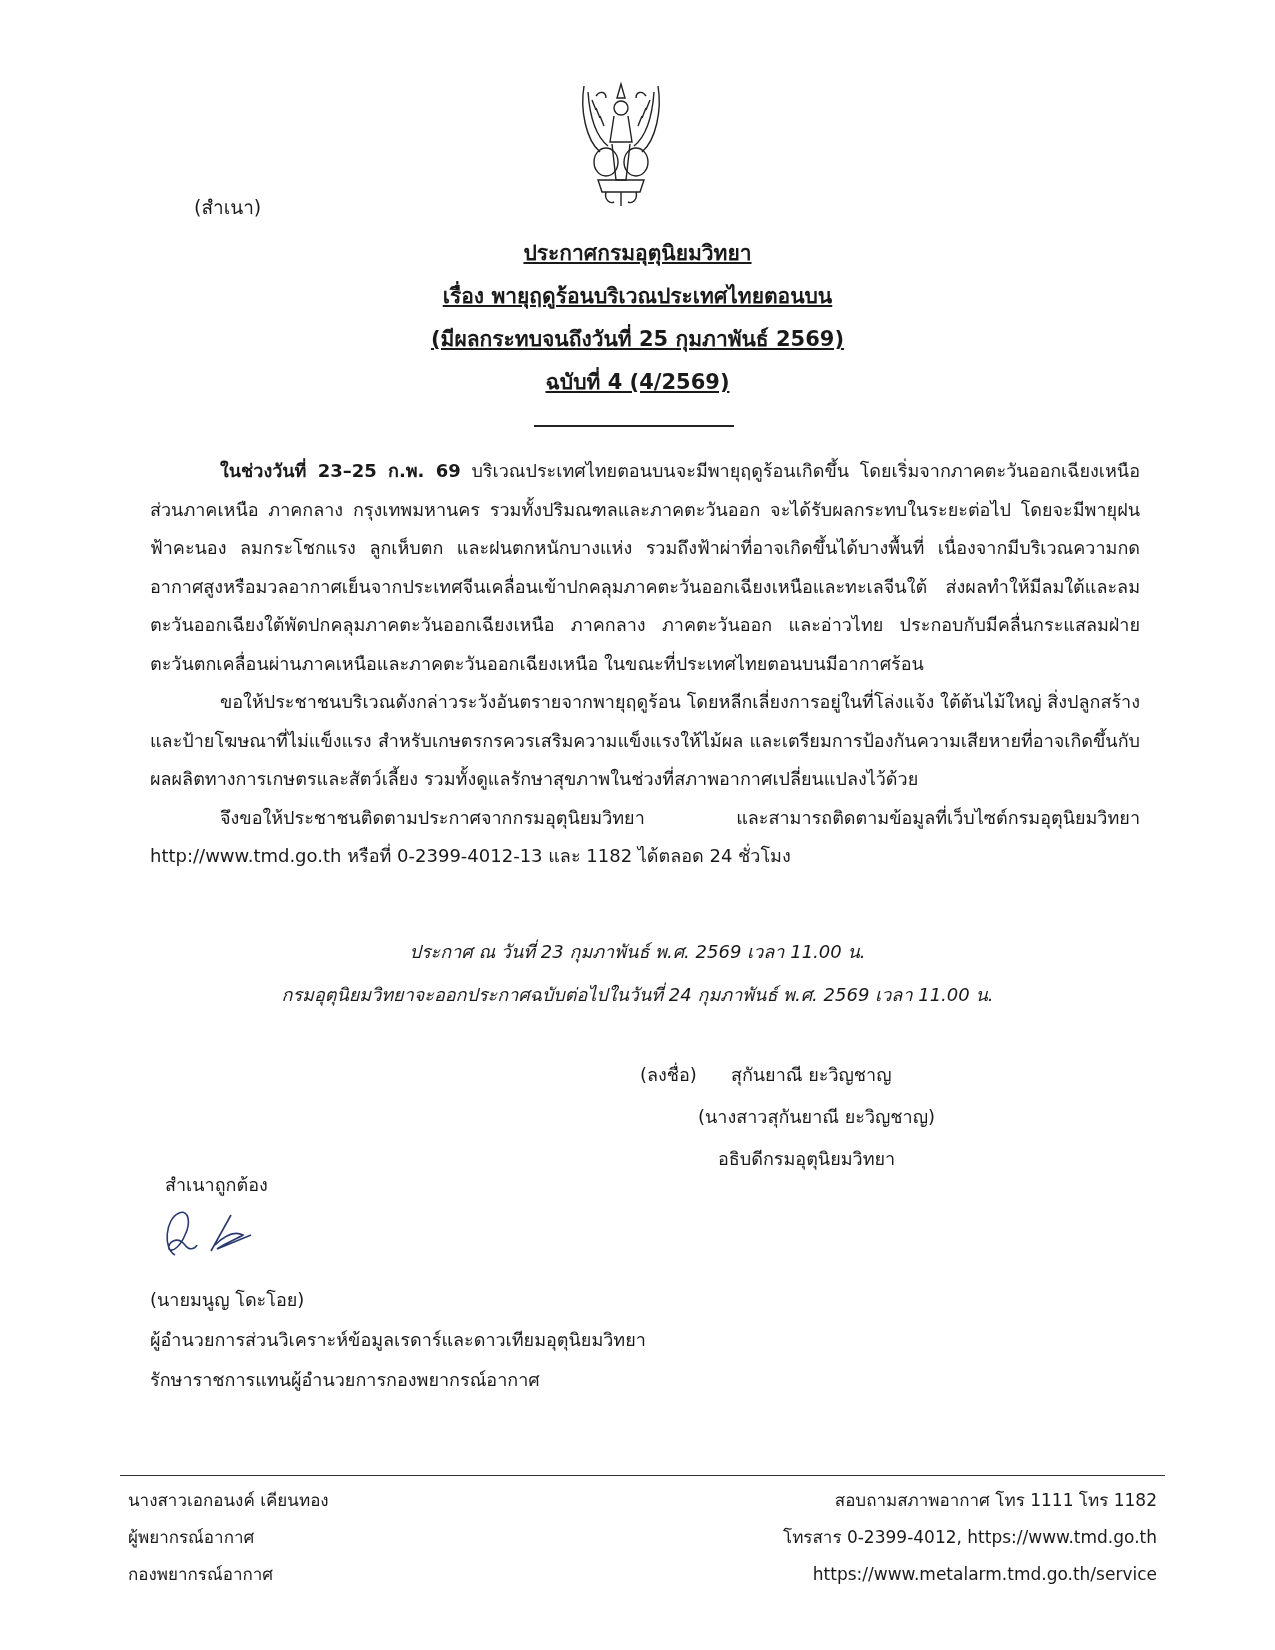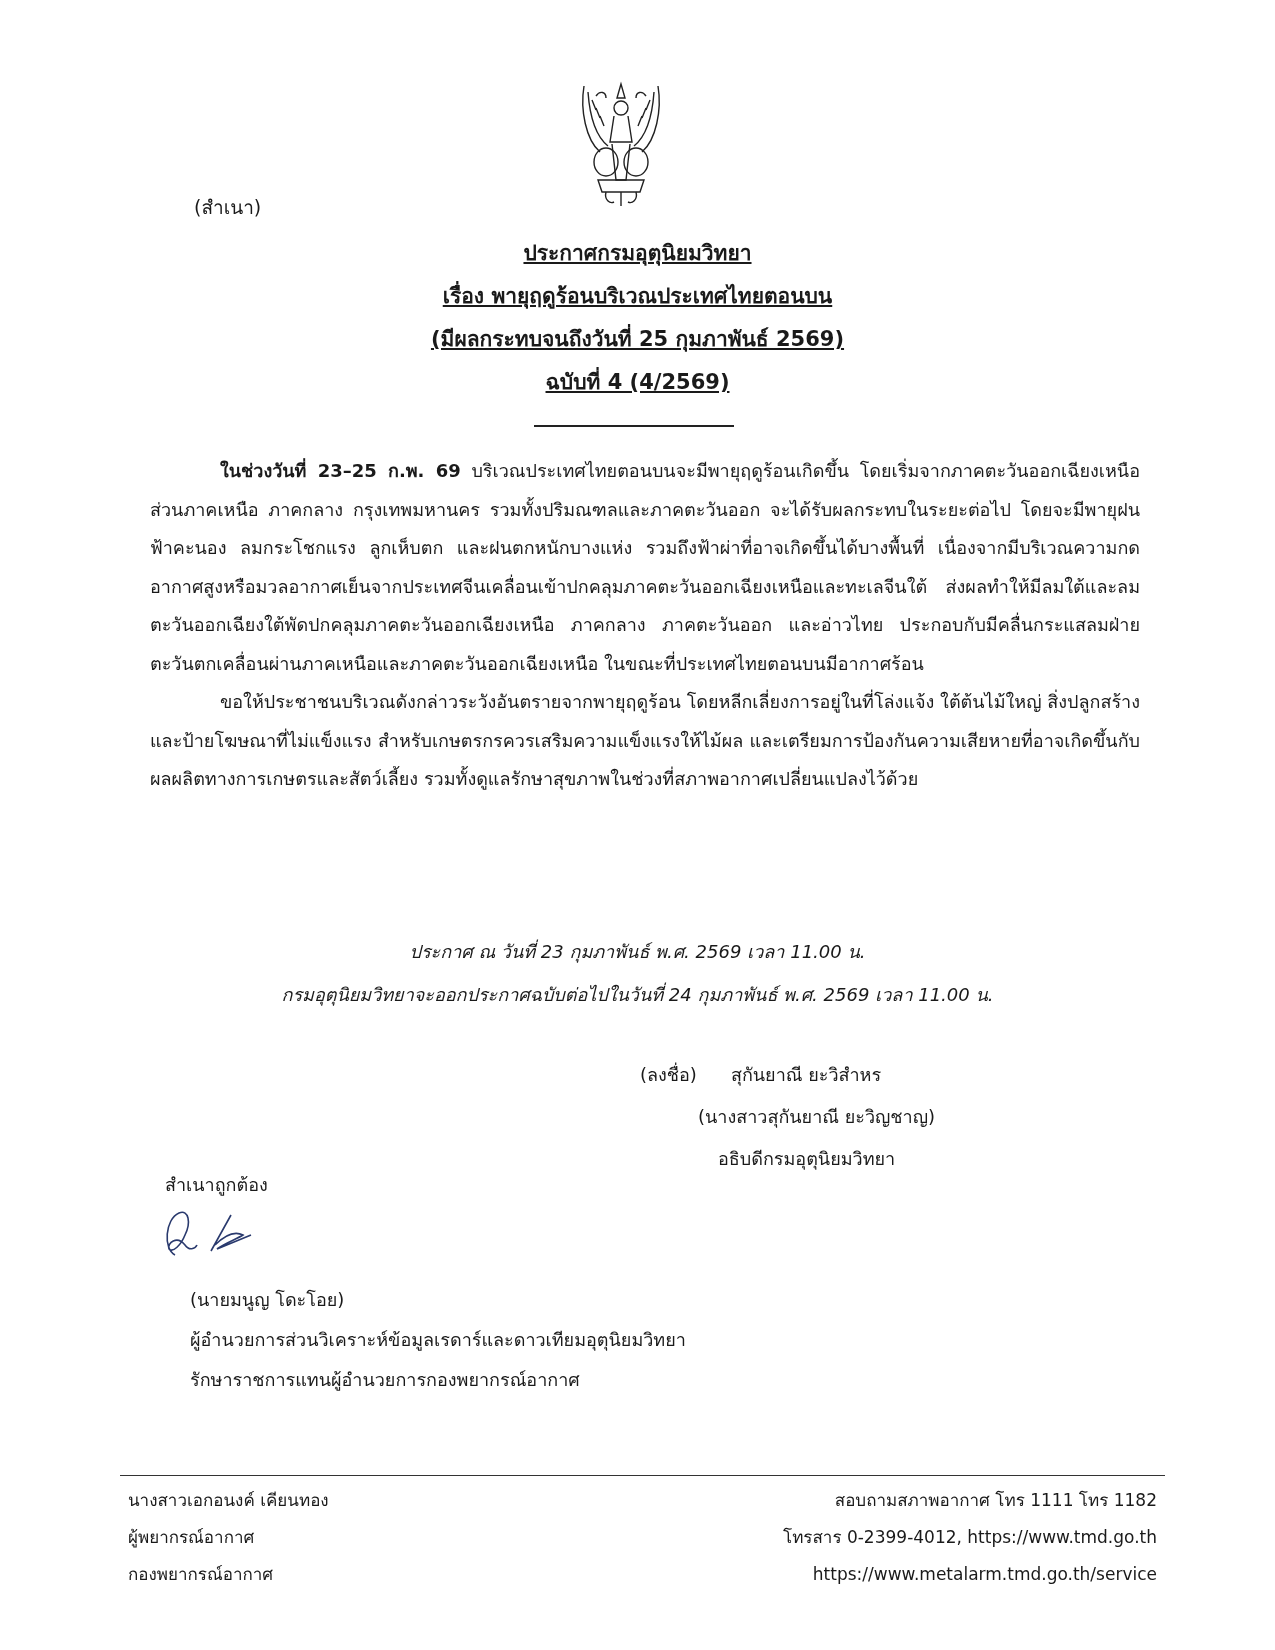--- a/index.html
+++ b/index.html
@@ -12,21 +12,21 @@
   .title-block div { font-size:21px; line-height:43px;text-decoration:underline; }
   .sep { left:534px; top:425px; width:200px; border-top:2px solid #222; }
   .body { left:150px; top:452px; width:990px; font-size:18px; line-height:38.5px; text-align:justify; }
   .body p { margin:0; text-indent:70px; }
   .body b { font-weight:bold; }
   .announce { left:0; width:1275px; top:930px; text-align:center; font-size:18px; line-height:43px;font-style:italic; }
   .sign { left:640px; top:1054px; font-size:18px; line-height:42px; }
   .sign .row { white-space:nowrap; }
   .certify { left:165px; top:1170px; font-size:18px; }
   .sig-img { left:155px; top:1205px; width:110px; height:60px; }
-  .certifier { left:150px; top:1280px; font-size:18px; line-height:40px;margin-left:40px; }
+  .certifier { left:150px; top:1280px; font-size:18px; line-height:40px; }
   .footer-line { left:120px; top:1475px; width:1045px; border-top:1.5px solid #333; }
   .footer-left { left:128px; top:1482px; font-size:17px; line-height:37px; }
   .footer-right { right:118px; top:1482px; font-size:17px; line-height:37px; text-align:right; }
 </style>
 </head>
 <body>
 
 <div class="abs garuda">
   <svg viewBox="0 0 86 130" width="86" height="130">
     <g fill="none" stroke="#222" stroke-width="1.4">
@@ -53,29 +53,30 @@
   <div>เรื่อง พายุฤดูร้อนบริเวณประเทศไทยตอนบน</div>
   <div>(มีผลกระทบจนถึงวันที่ 25 กุมภาพันธ์ 2569)</div>
   <div>ฉบับที่ 4 (4/2569)</div>
 </div>
 
 <div class="abs sep"></div>
 
 <div class="abs body">
   <p><b>ในช่วงวันที่ 23–25 ก.พ. 69</b><span> บริเวณประเทศไทยตอนบนจะมีพายุฤดูร้อนเกิดขึ้น โดยเริ่มจากภาคตะวันออกเฉียงเหนือส่วนภาคเหนือ ภาคกลาง กรุงเทพมหานคร รวมทั้งปริมณฑลและภาคตะวันออก จะได้รับผลกระทบในระยะต่อไป โดยจะมีพายุฝนฟ้าคะนอง ลมกระโชกแรง ลูกเห็บตก และฝนตกหนักบางแห่ง รวมถึงฟ้าผ่าที่อาจเกิดขึ้นได้บางพื้นที่ เนื่องจากมีบริเวณความกดอากาศสูงหรือมวลอากาศเย็นจากประเทศจีนเคลื่อนเข้าปกคลุมภาคตะวันออกเฉียงเหนือและทะเลจีนใต้ ส่งผลทำให้มีลมใต้และลมตะวันออกเฉียงใต้พัดปกคลุมภาคตะวันออกเฉียงเหนือ ภาคกลาง ภาคตะวันออก และอ่าวไทย ประกอบกับมีคลื่นกระแสลมฝ่ายตะวันตกเคลื่อนผ่านภาคเหนือและภาคตะวันออกเฉียงเหนือ ในขณะที่ประเทศไทยตอนบนมีอากาศร้อน</span></p>
   <p>ขอให้ประชาชนบริเวณดังกล่าวระวังอันตรายจากพายุฤดูร้อน โดยหลีกเลี่ยงการอยู่ในที่โล่งแจ้ง ใต้ต้นไม้ใหญ่ สิ่งปลูกสร้างและป้ายโฆษณาที่ไม่แข็งแรง สำหรับเกษตรกรควรเสริมความแข็งแรงให้ไม้ผล และเตรียมการป้องกันความเสียหายที่อาจเกิดขึ้นกับผลผลิตทางการเกษตรและสัตว์เลี้ยง รวมทั้งดูแลรักษาสุขภาพในช่วงที่สภาพอากาศเปลี่ยนแปลงไว้ด้วย</p>
+  <p>จึงขอให้ประชาชนติดตามประกาศจากกรมอุตุนิยมวิทยา และสามารถติดตามข้อมูลที่เว็บไซต์กรมอุตุนิยมวิทยา http://www.tmd.go.th หรือที่ 0-2399-4012-13 และ 1182 ได้ตลอด 24 ชั่วโมง</p>
 </div>
 
 <div class="abs announce">
   <div>ประกาศ ณ วันที่ 23 กุมภาพันธ์ พ.ศ. 2569 เวลา 11.00 น.</div>
   <div>กรมอุตุนิยมวิทยาจะออกประกาศฉบับต่อไปในวันที่ 24 กุมภาพันธ์ พ.ศ. 2569 เวลา 11.00 น.</div>
 </div>
 
 <div class="abs sign">
-  <div class="row"><span>(ลงชื่อ)</span><span style="display:inline-block;width:34px"></span><span>สุกันยาณี ยะวิสำหร</span></div>
+  <div class="row"><span>(ลงชื่อ)</span><span style="display:inline-block;width:34px"></span><span>สุกันยาณี ยะวิญชาญ</span></div>
   <div class="row" style="padding-left:58px">(นางสาวสุกันยาณี ยะวิญชาญ)</div>
   <div class="row" style="padding-left:78px">อธิบดีกรมอุตุนิยมวิทยา</div>
 </div>
 
 <div class="abs certify">สำเนาถูกต้อง</div>
 
 <div class="abs sig-img">
   <svg viewBox="0 0 110 60" width="110" height="60">
     <g fill="none" stroke="#2a3a6e" stroke-width="1.6">
       <path d="M20 50 C8 44 10 14 24 8 C34 4 36 18 30 30 C26 40 18 48 14 44 C12 38 22 30 30 40 C34 46 40 44 42 40"></path>

